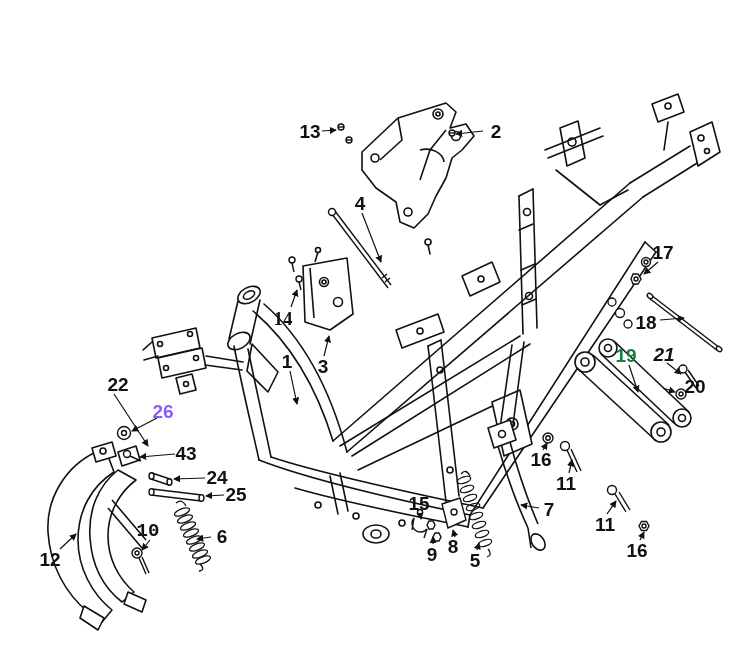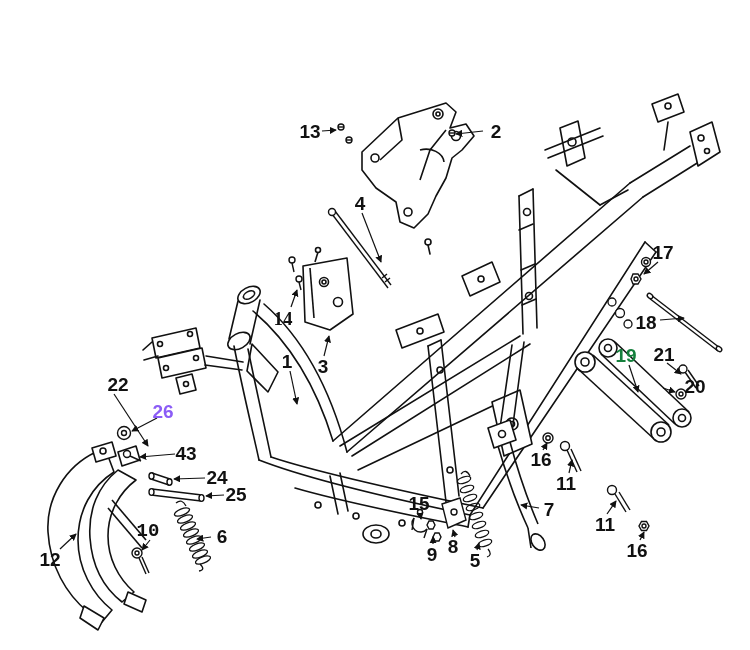--- a/index.html
+++ b/index.html
@@ -369,21 +369,21 @@
 </svg>
 
 <div id="callouts">
       <div class="callout" style="left: 310px; top: 131px; color: rgb(17, 17, 17);">13</div>
       <div class="callout" style="left: 496px; top: 131px; color: rgb(17, 17, 17);">2</div>
       <div class="callout" style="left: 360px; top: 203px; color: rgb(17, 17, 17);">4</div>
       <div class="callout" style="left: 663px; top: 252px; color: rgb(17, 17, 17);">17</div>
       <div class="callout" style="left: 283px; top: 318px; color: rgb(17, 17, 17); font-family: Liberation Serif, serif;">14</div>
       <div class="callout" style="left: 646px; top: 322px; color: rgb(17, 17, 17);">18</div>
       <div class="callout" style="left: 626px; top: 355px; color: #15803d;">19</div>
-      <div class="callout" style="left: 664px; top: 354px; color: rgb(17, 17, 17);">21</div>
+      <div class="callout" style="left: 664px; top: 354px; color: rgb(17, 17, 17); font-style: italic;">21</div>
       <div class="callout" style="left: 287px; top: 361px; color: rgb(17, 17, 17);">1</div>
       <div class="callout" style="left: 323px; top: 366px; color: rgb(17, 17, 17);">3</div>
       <div class="callout" style="left: 651px; top: 386px; color: rgb(17, 17, 17); margin-left: 44px;">20</div>
       <div class="callout" style="left: 110px; top: 384px; color: rgb(17, 17, 17); margin-left: 8px;">22</div>
       <div class="callout" style="left: 163px; top: 411px; color: #8b5cf6;">26</div>
       <div class="callout" style="left: 186px; top: 453px; color: rgb(17, 17, 17);">43</div>
       <div class="callout" style="left: 541px; top: 459px; color: rgb(17, 17, 17);">16</div>
       <div class="callout" style="left: 217px; top: 477px; color: rgb(17, 17, 17);">24</div>
       <div class="callout" style="left: 566px; top: 483px; color: rgb(17, 17, 17);">11</div>
       <div class="callout" style="left: 236px; top: 494px; color: rgb(17, 17, 17);">25</div>

